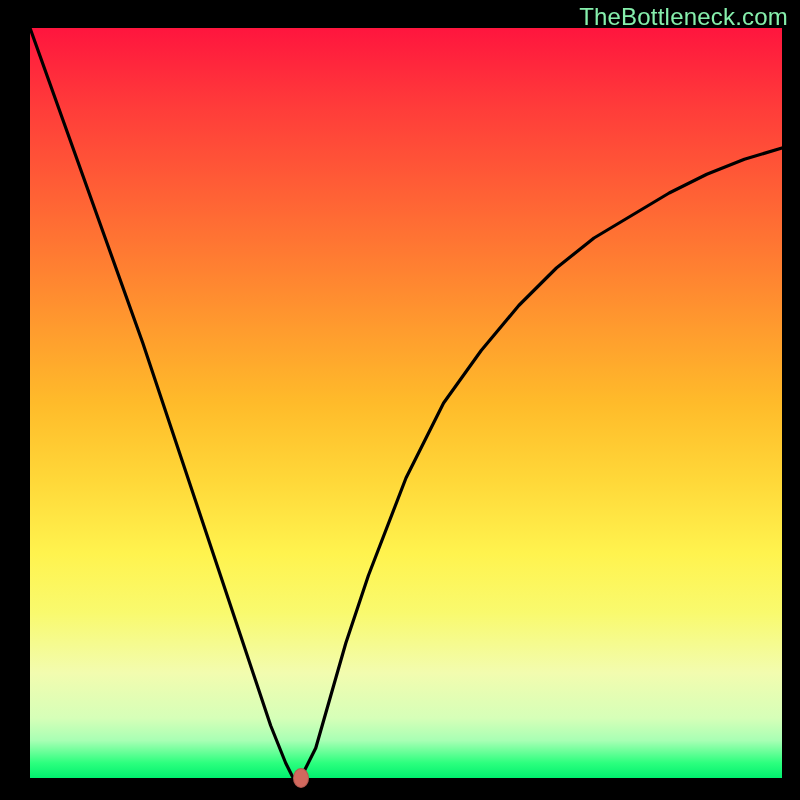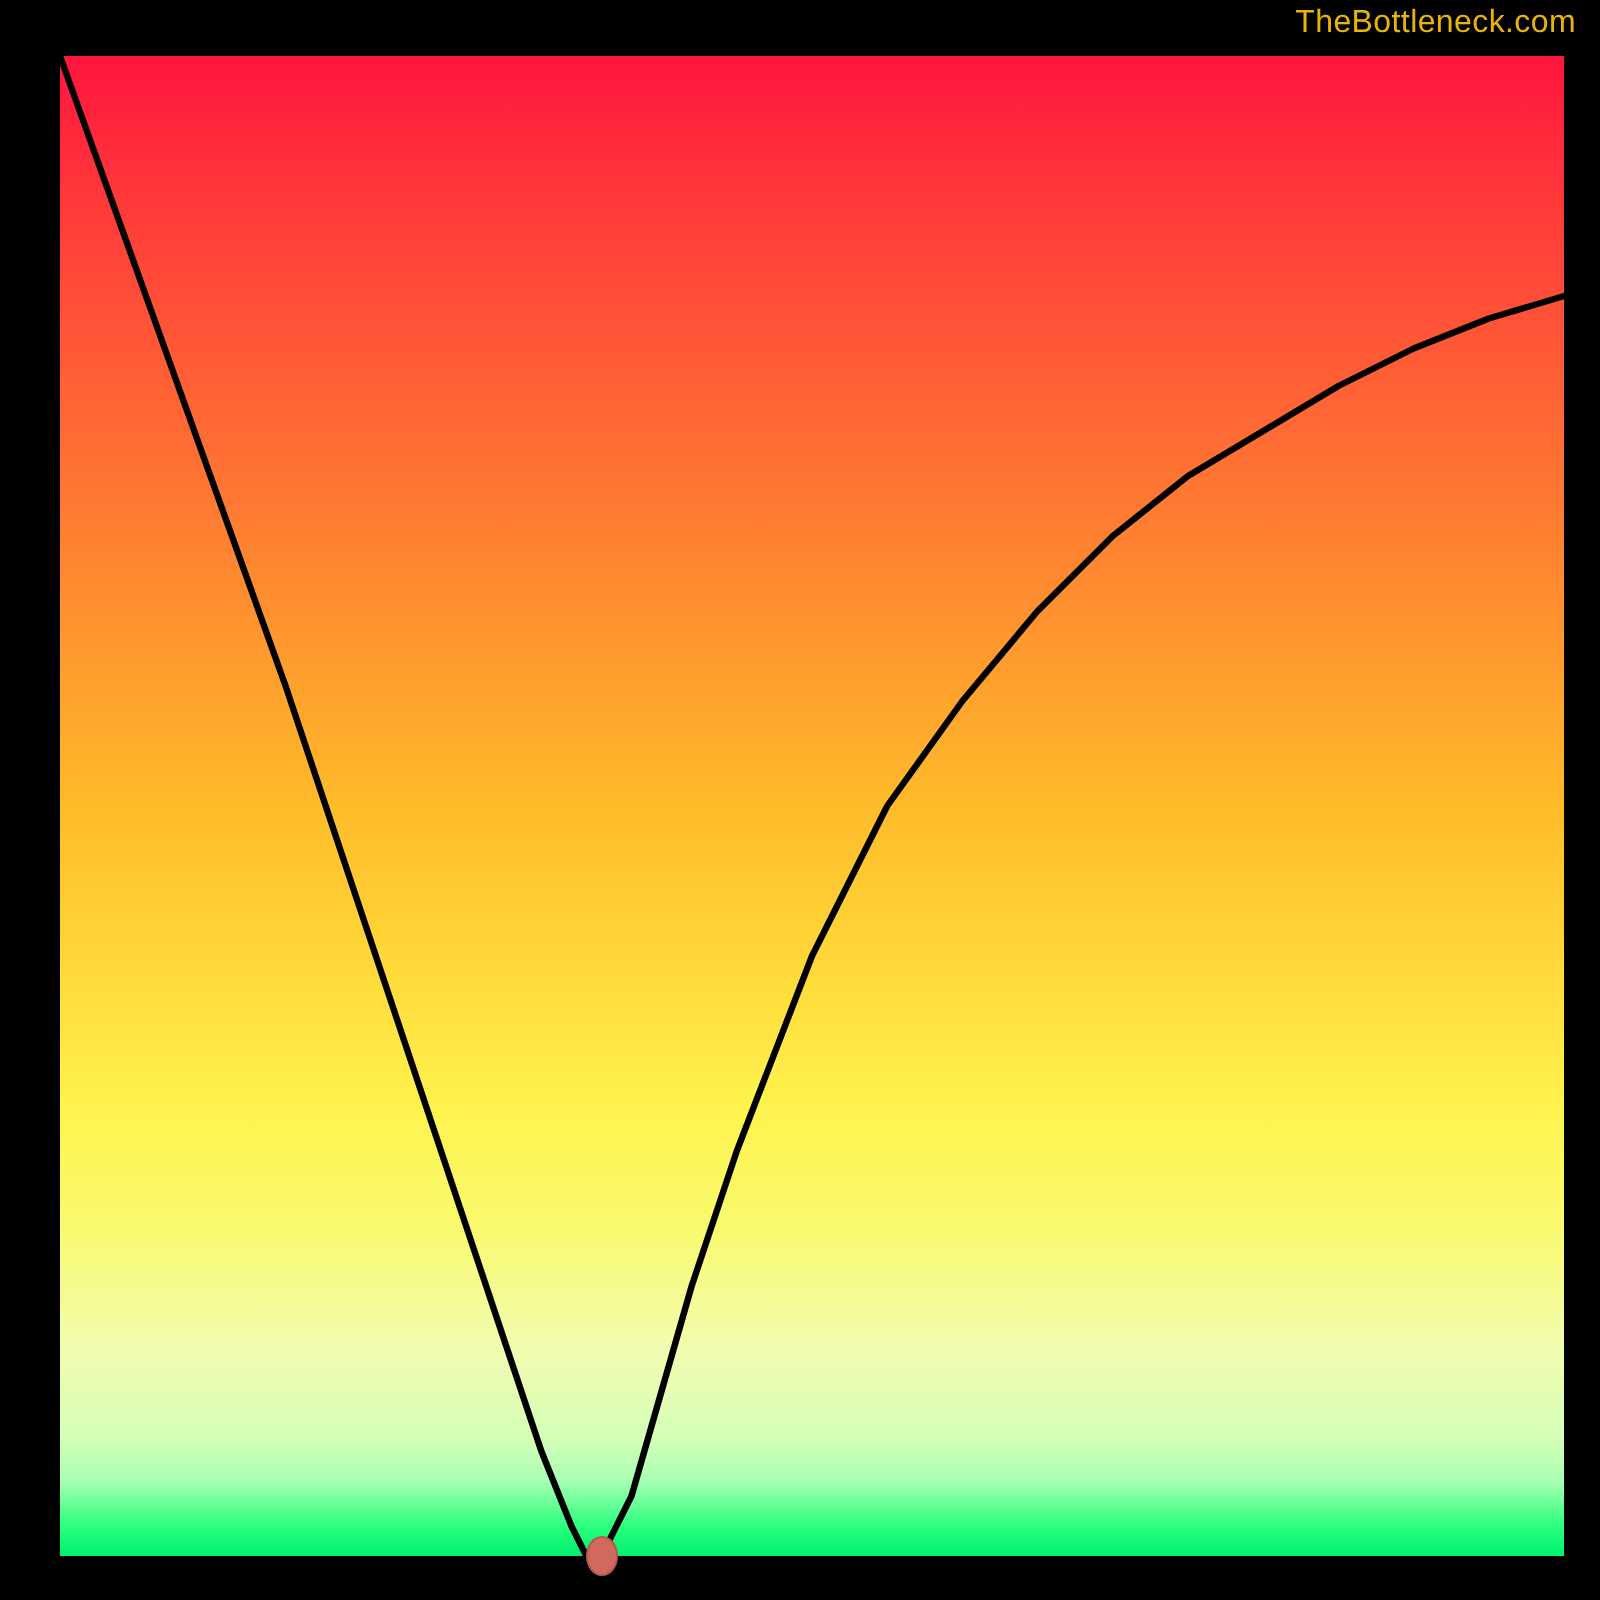--- a/index.html
+++ b/index.html
@@ -12,22 +12,22 @@
     height: 800px;
     background: #000;
     font-family: Arial, Helvetica, sans-serif;
     position: relative;
     overflow: hidden;
   }
   .watermark {
     position: absolute;
     top: 3px;
     right: 12px;
-    color: #eab308;
-    font-size: 16px;
+    color: #86efac;
+    font-size: 24px;
     font-weight: 500;
     z-index: 10;
     letter-spacing: 0.2px;
   }
   .frame {
     position: absolute;
     left: 30px;
     right: 18px;
     top: 28px;
     bottom: 22px;

